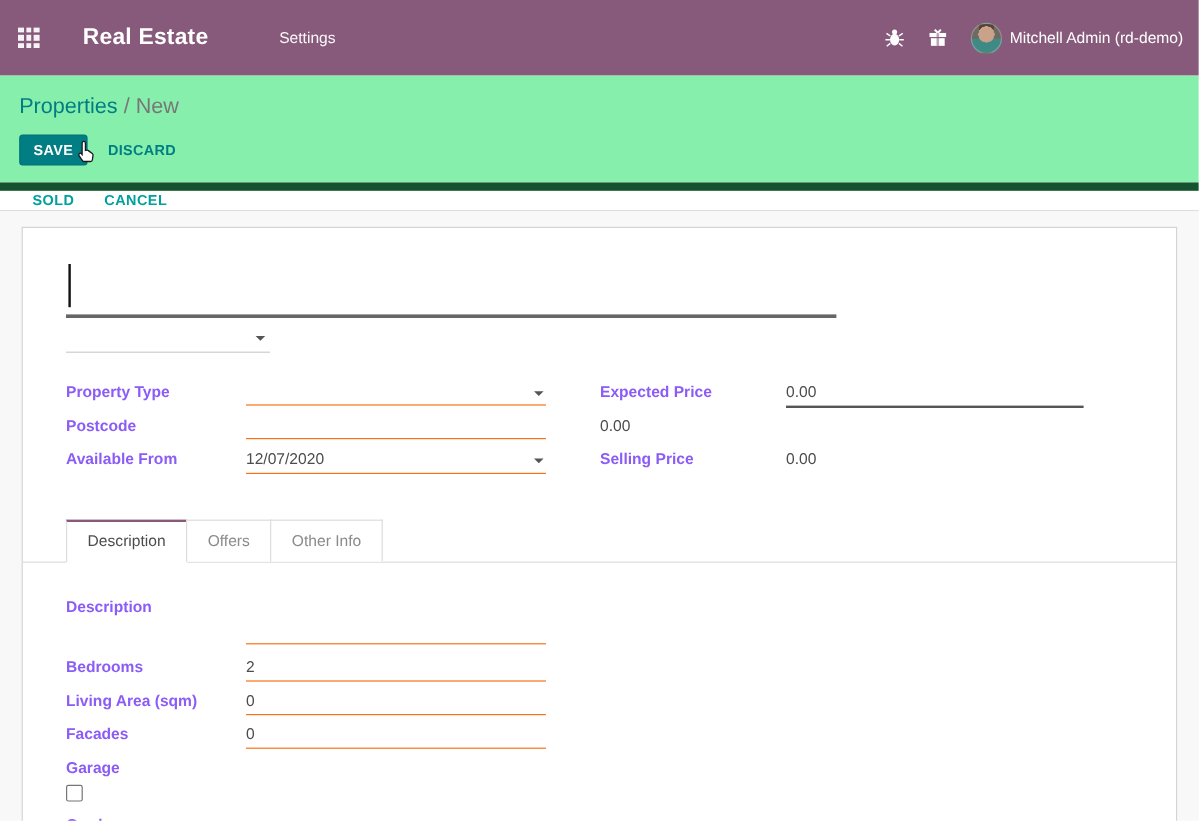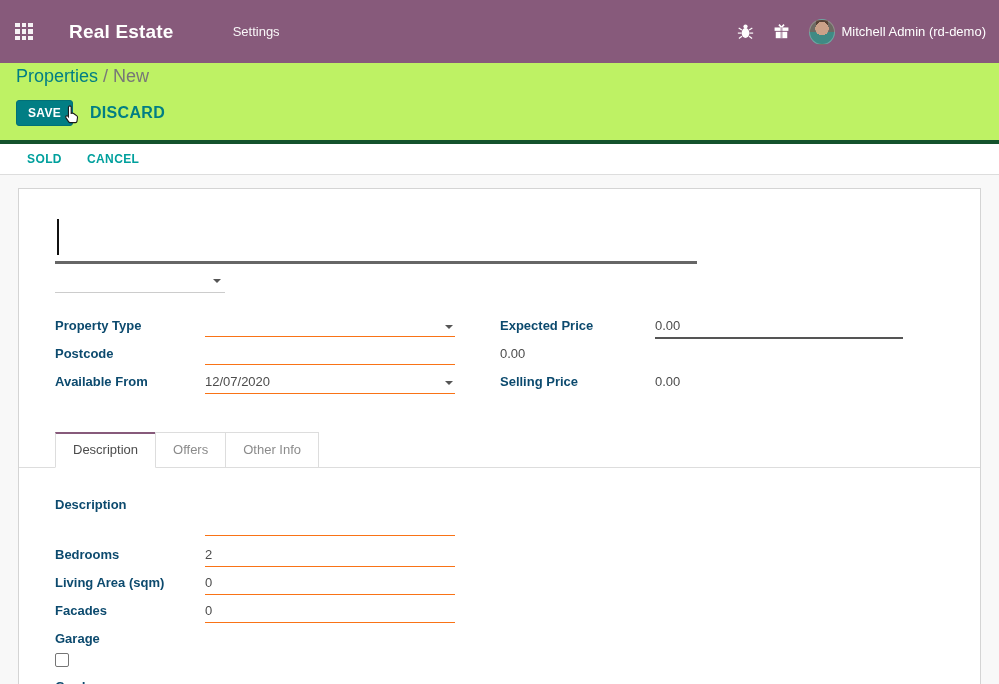--- a/index.html
+++ b/index.html
@@ -19,46 +19,46 @@
   .user-chip { display:flex; align-items:center; gap:7px; }
   .avatar { width:26px; height:26px; border-radius:50%; overflow:hidden;
     background:
       radial-gradient(circle at 50% 36%, #caa189 0 34%, rgba(0,0,0,0) 35%),
       radial-gradient(circle at 50% 14%, #574237 0 26%, rgba(0,0,0,0) 27%),
       linear-gradient(#6d6a63 0 52%, #3f8a84 52% 100%);
     border:1px solid rgba(255,255,255,.25); }
   .user-name { font-size:13px; }
 
   
-  .control-panel { padding:1px 16px 0; background:#bef264; }
+  .control-panel { padding:13px 16px 0; background:#86efac; }
   .breadcrumb { font-size:18px; line-height:24px; }
   .bc-link { color:#017E84; cursor:pointer; }
   .bc-sep, .bc-current { color:#777; }
   .button-row { margin-top:12px; padding-bottom:14px; display:flex; align-items:center; position:relative; }
   .btn-save { background:#017E84; border:1px solid #017077; color:#fff; font-size:12px; font-weight:bold; letter-spacing:.3px; padding:5px 11px; border-radius:3px; cursor:pointer; font-family:inherit; }
-  .btn-discard { background:none; border:none; color:#017E84; font-size:16px; font-weight:bold; letter-spacing:.3px; margin-left:17px; cursor:pointer; font-family:inherit; }
+  .btn-discard { background:none; border:none; color:#017E84; font-size:12px; font-weight:bold; letter-spacing:.3px; margin-left:17px; cursor:pointer; font-family:inherit; }
   .cursor-hand { position:absolute; left:44px; top:3px; width:22px; height:24px; pointer-events:none; }
 
   
-  .statusbar { height:35px; border-top:4px solid #14532d; border-bottom:1px solid #dddddd; display:flex; align-items:center; padding-left:27px; gap:25px; background:#fff; }
+  .statusbar { height:24px; border-top:7px solid #14532d; border-bottom:1px solid #dddddd; display:flex; align-items:center; padding-left:27px; gap:25px; background:#fff; }
   .status-btn { background:none; border:none; color:#00A09D; font-size:12px; font-weight:bold; letter-spacing:.4px; cursor:pointer; font-family:inherit; }
 
   
   .content { background:#f8f8f8; height:517px; padding:13px 18px 0; }
   .sheet { background:#fff; border:1px solid #d4d4d4; height:600px; padding:28px 36px 0; }
 
   .title-wrap { width:642px; height:47px; border-bottom:3px solid #666; position:relative; }
   .text-caret { position:absolute; left:2px; top:2px; width:2px; height:36px; background:#111; }
   .tags-wrap { width:170px; height:28px; border-bottom:1px solid #ccc; position:relative; margin-top:1px; }
 
   .field-group { display:flex; gap:45px; margin-top:22px; }
   .fg-col { width:400px; }
   .fg-col.right { width:403px; }
   .f-row { display:flex; min-height:28px; align-items:flex-start; }
-  .f-label { width:150px; font-size:13px; font-weight:bold; color:#0c4a6e; padding-top:3px; flex:none; }
+  .f-label { width:150px; font-size:13px; font-weight:bold; color:#8b5cf6; padding-top:3px; flex:none; }
   .fg-col.right .f-label { width:155px; }
   .f-widget { flex:1; font-size:13px; color:#4c4c4c; padding:3px 0 4px; border-bottom:1px solid #f97316; position:relative; min-height:22px; }
   .f-widget.readonly { border-bottom:none; }
   .f-widget.required-focus { border-bottom:2px solid #555; }
   .sel-caret { position:absolute; right:2px; top:10px; width:0; height:0; border-left:4px solid transparent; border-right:4px solid transparent; border-top:4px solid #555; }
   .tags-wrap .sel-caret { right:4px; top:14px; }
 
   
   .notebook { margin:33px -36px 0; }
   .tab-header { display:flex; padding-left:36px; border-bottom:1px solid #ddd; align-items:flex-end; }

